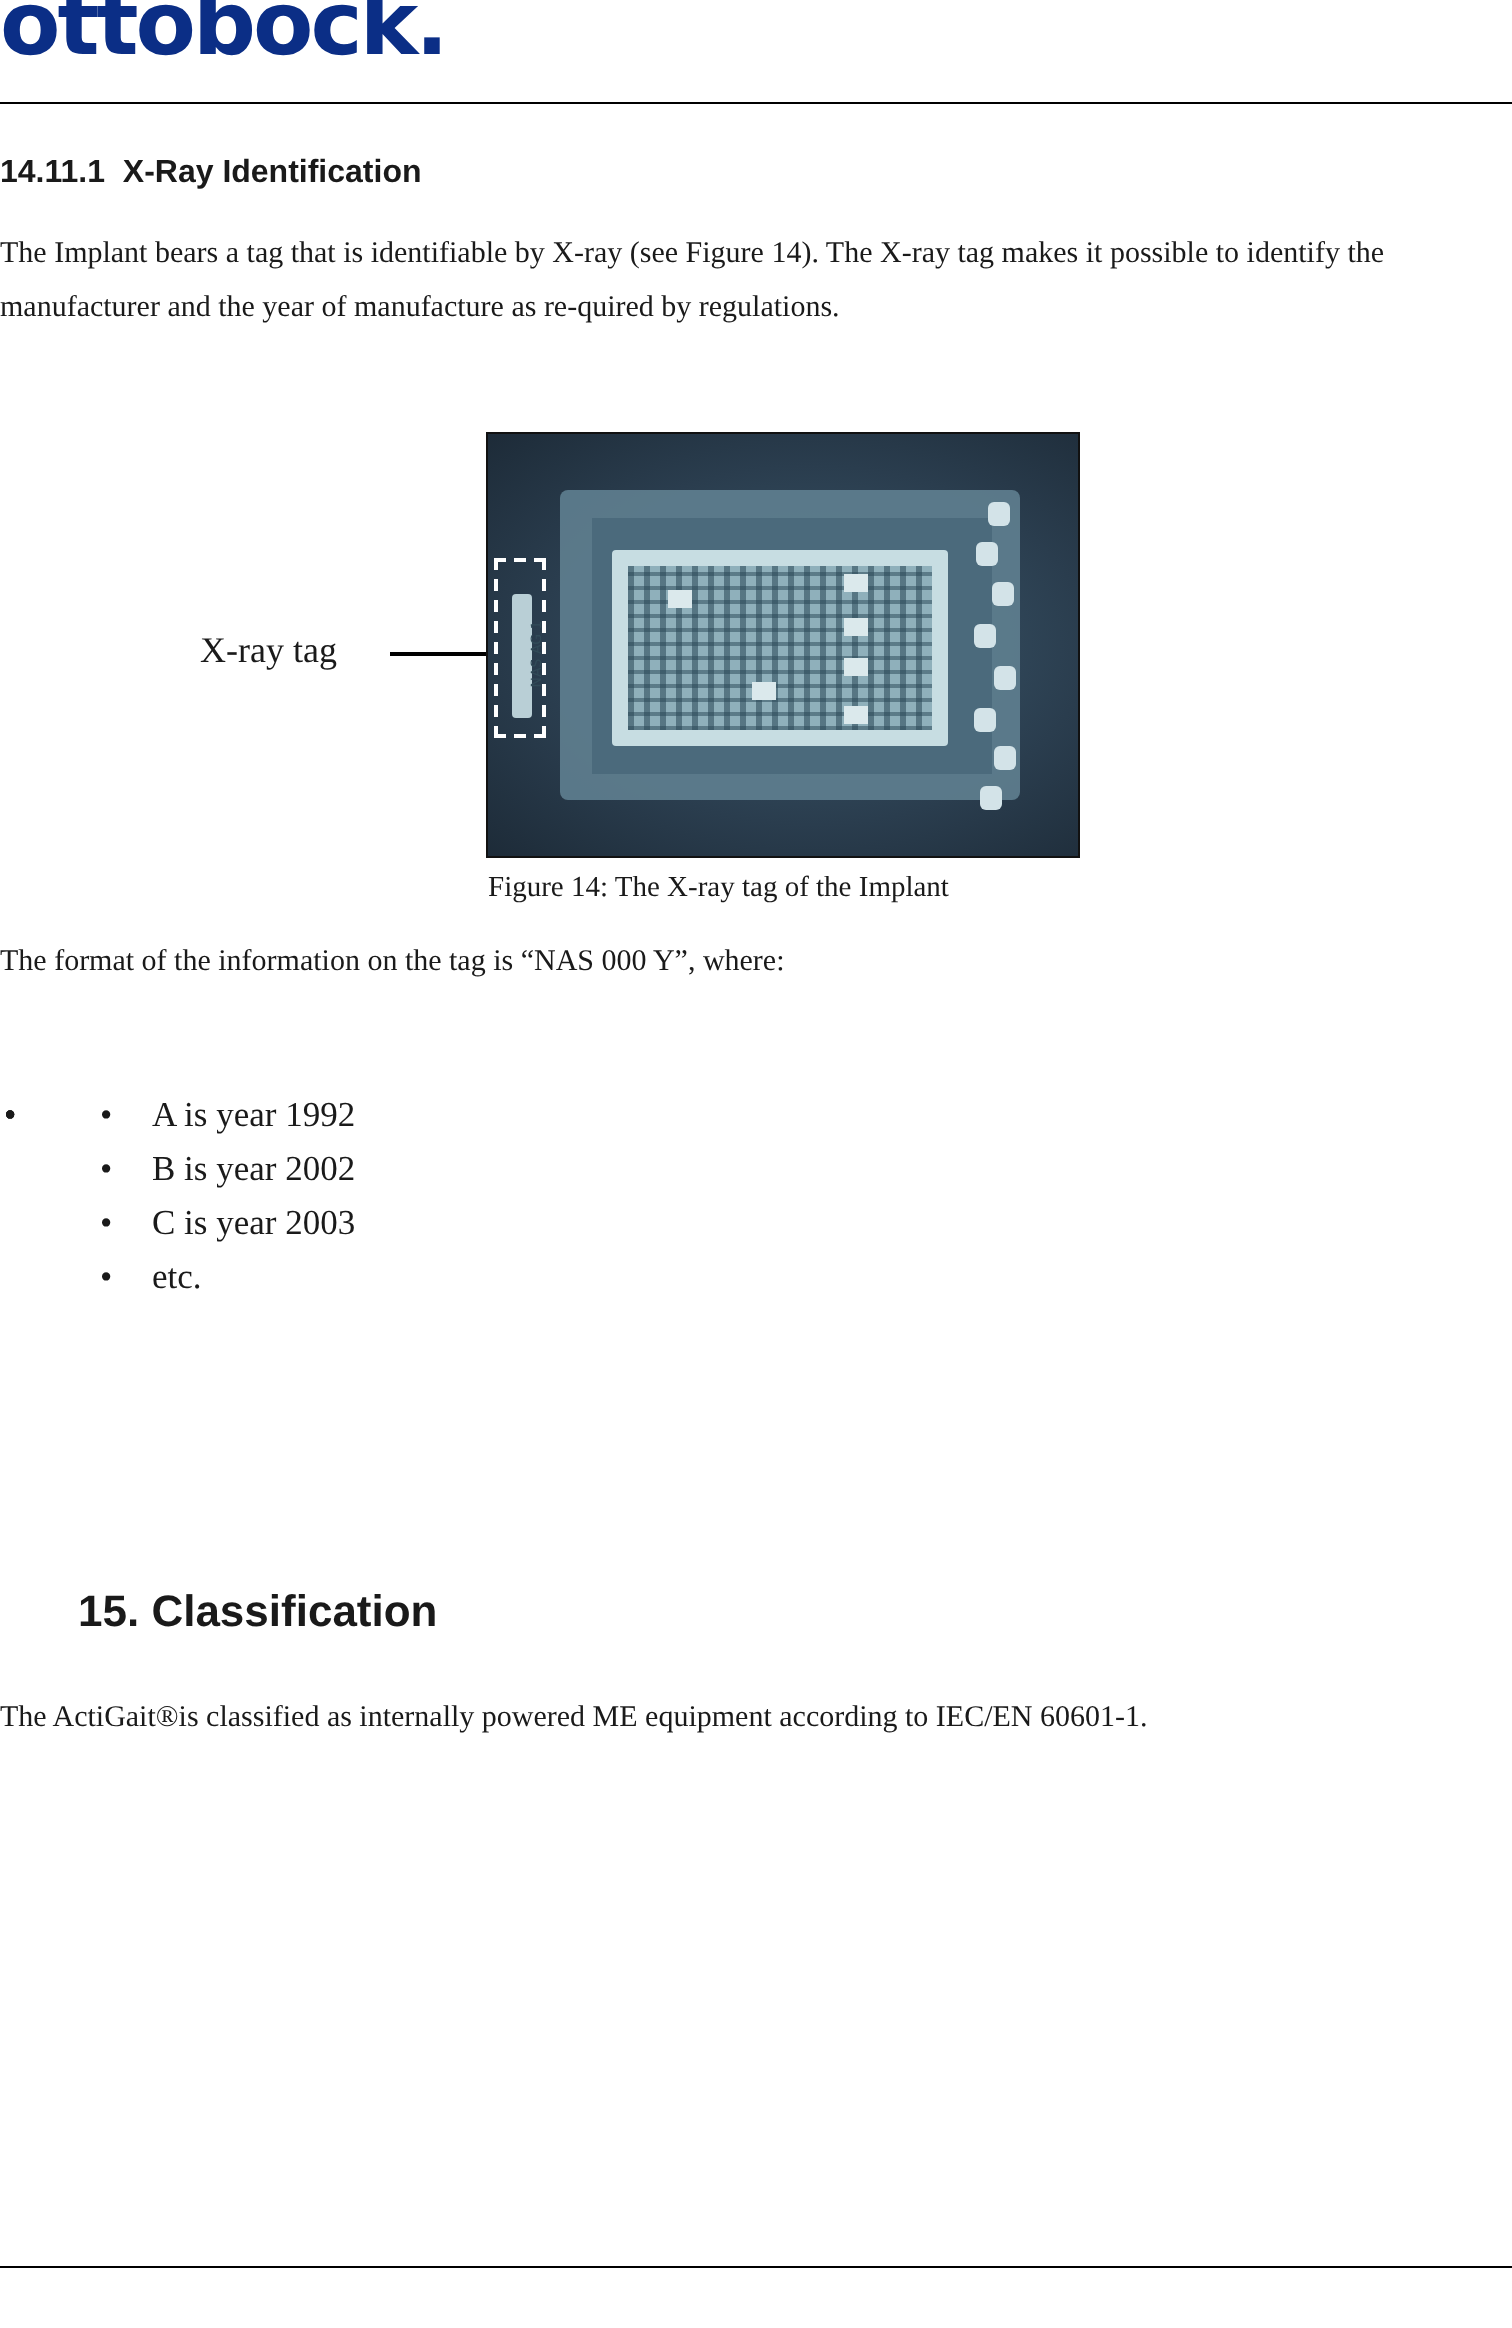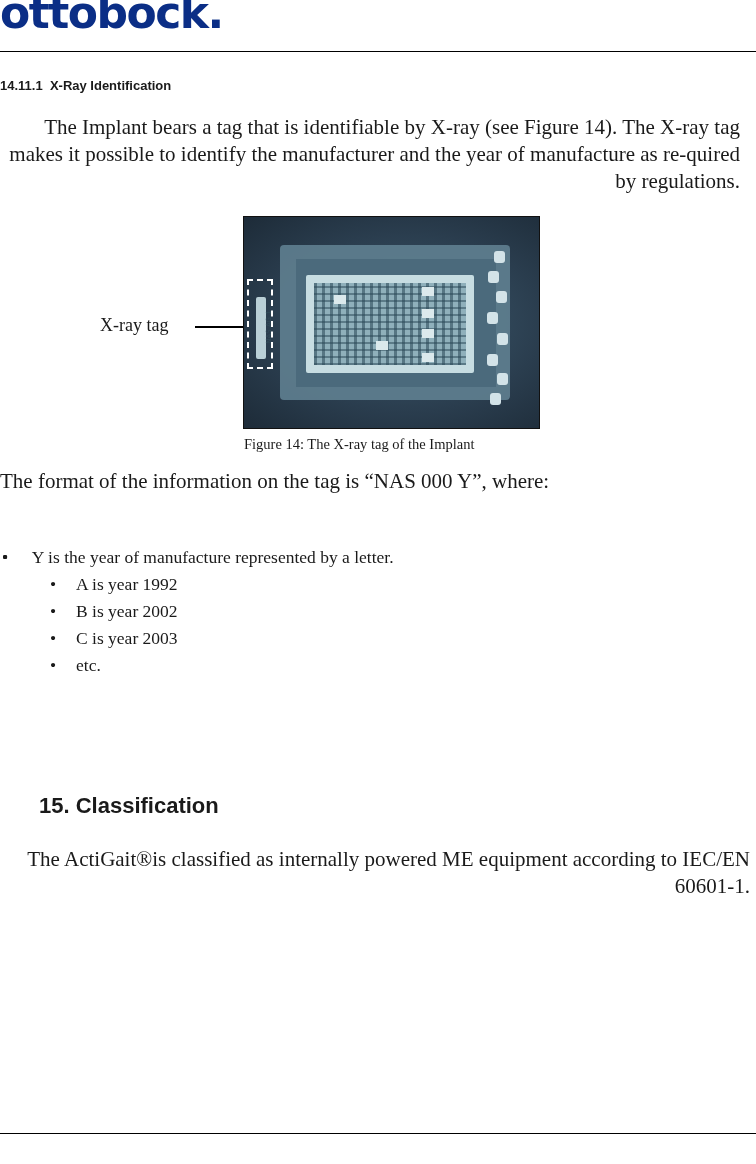--- a/index.html
+++ b/index.html
@@ -9,27 +9,26 @@
     }
     .logo {
       position: absolute; left: 0px; top: -12px;
       font-family: "DejaVu Sans", sans-serif; font-weight: bold;
       font-size: 44px; color: #0b2e86; letter-spacing: -1.5px;
       line-height: 50px;
     }
     .header-rule { position: absolute; left: 0; top: 51px; width: 756px; height: 1px; background: #000; }
     .h3 {
       position: absolute; left: 0; top: 78px;
-      font-family: "Liberation Sans", sans-serif; font-weight: bold; font-size: 13px;
+      font-family: "Liberation Sans", sans-serif; font-weight: bold; font-size: 16px;
       white-space: pre;
     }
     .para {
-      position: absolute; left: 0; font-size: 21px; line-height: 27px;
+      position: absolute; left: 0; font-size: 15px; line-height: 27px;
       font-family: "Liberation Serif", serif;
-      text-align: right;
     }
     .p1 { top: 114px; width: 740px; }
     .figure-img {
       position: absolute; left: 243px; top: 216px; width: 295px; height: 211px;
       border: 1px solid #111; overflow: hidden;
       background: radial-gradient(ellipse at 55% 50%, #3d5a6e 0%, #2a3d4e 60%, #1d2b38 100%);
     }
     .outer-pkg {
       position: absolute; left: 36px; top: 28px; width: 230px; height: 155px;
       background: #5f7f90; border-radius: 4px; opacity: 0.9;
@@ -119,21 +118,21 @@
   <div class="tag-text">NAS AG 1</div>
   <div class="tag-box"></div>
 </div>
 <div class="caption">Figure 14: The X-ray tag of the Implant</div>
 
 <div class="para p2">The format of the information on the tag is “NAS 000 Y”, where:</div>
 
 <div class="bullets">
   <div class="bul"><span class="dot">•</span></div>
   <div class="bul"><span class="dot">•</span></div>
-  <div class="bul"><span class="dot">•</span><span style="white-space:pre"> Y is the year of manufacture represented by a letter.</span></div>
+  <div class="bul"><span class="dot">•</span></div>
   <div class="sub"><span class="dot">•</span><span>A is year 1992</span></div>
   <div class="sub"><span class="dot">•</span><span>B is year 2002</span></div>
   <div class="sub"><span class="dot">•</span><span>C is year 2003</span></div>
   <div class="sub"><span class="dot">•</span><span>etc.</span></div>
 </div>
 
 <div class="h2">15. Classification</div>
 <div class="para p3">The ActiGait®is classified as internally powered ME equipment according to IEC/EN 60601-1.</div>
 
 <div class="footer-rule"></div>

